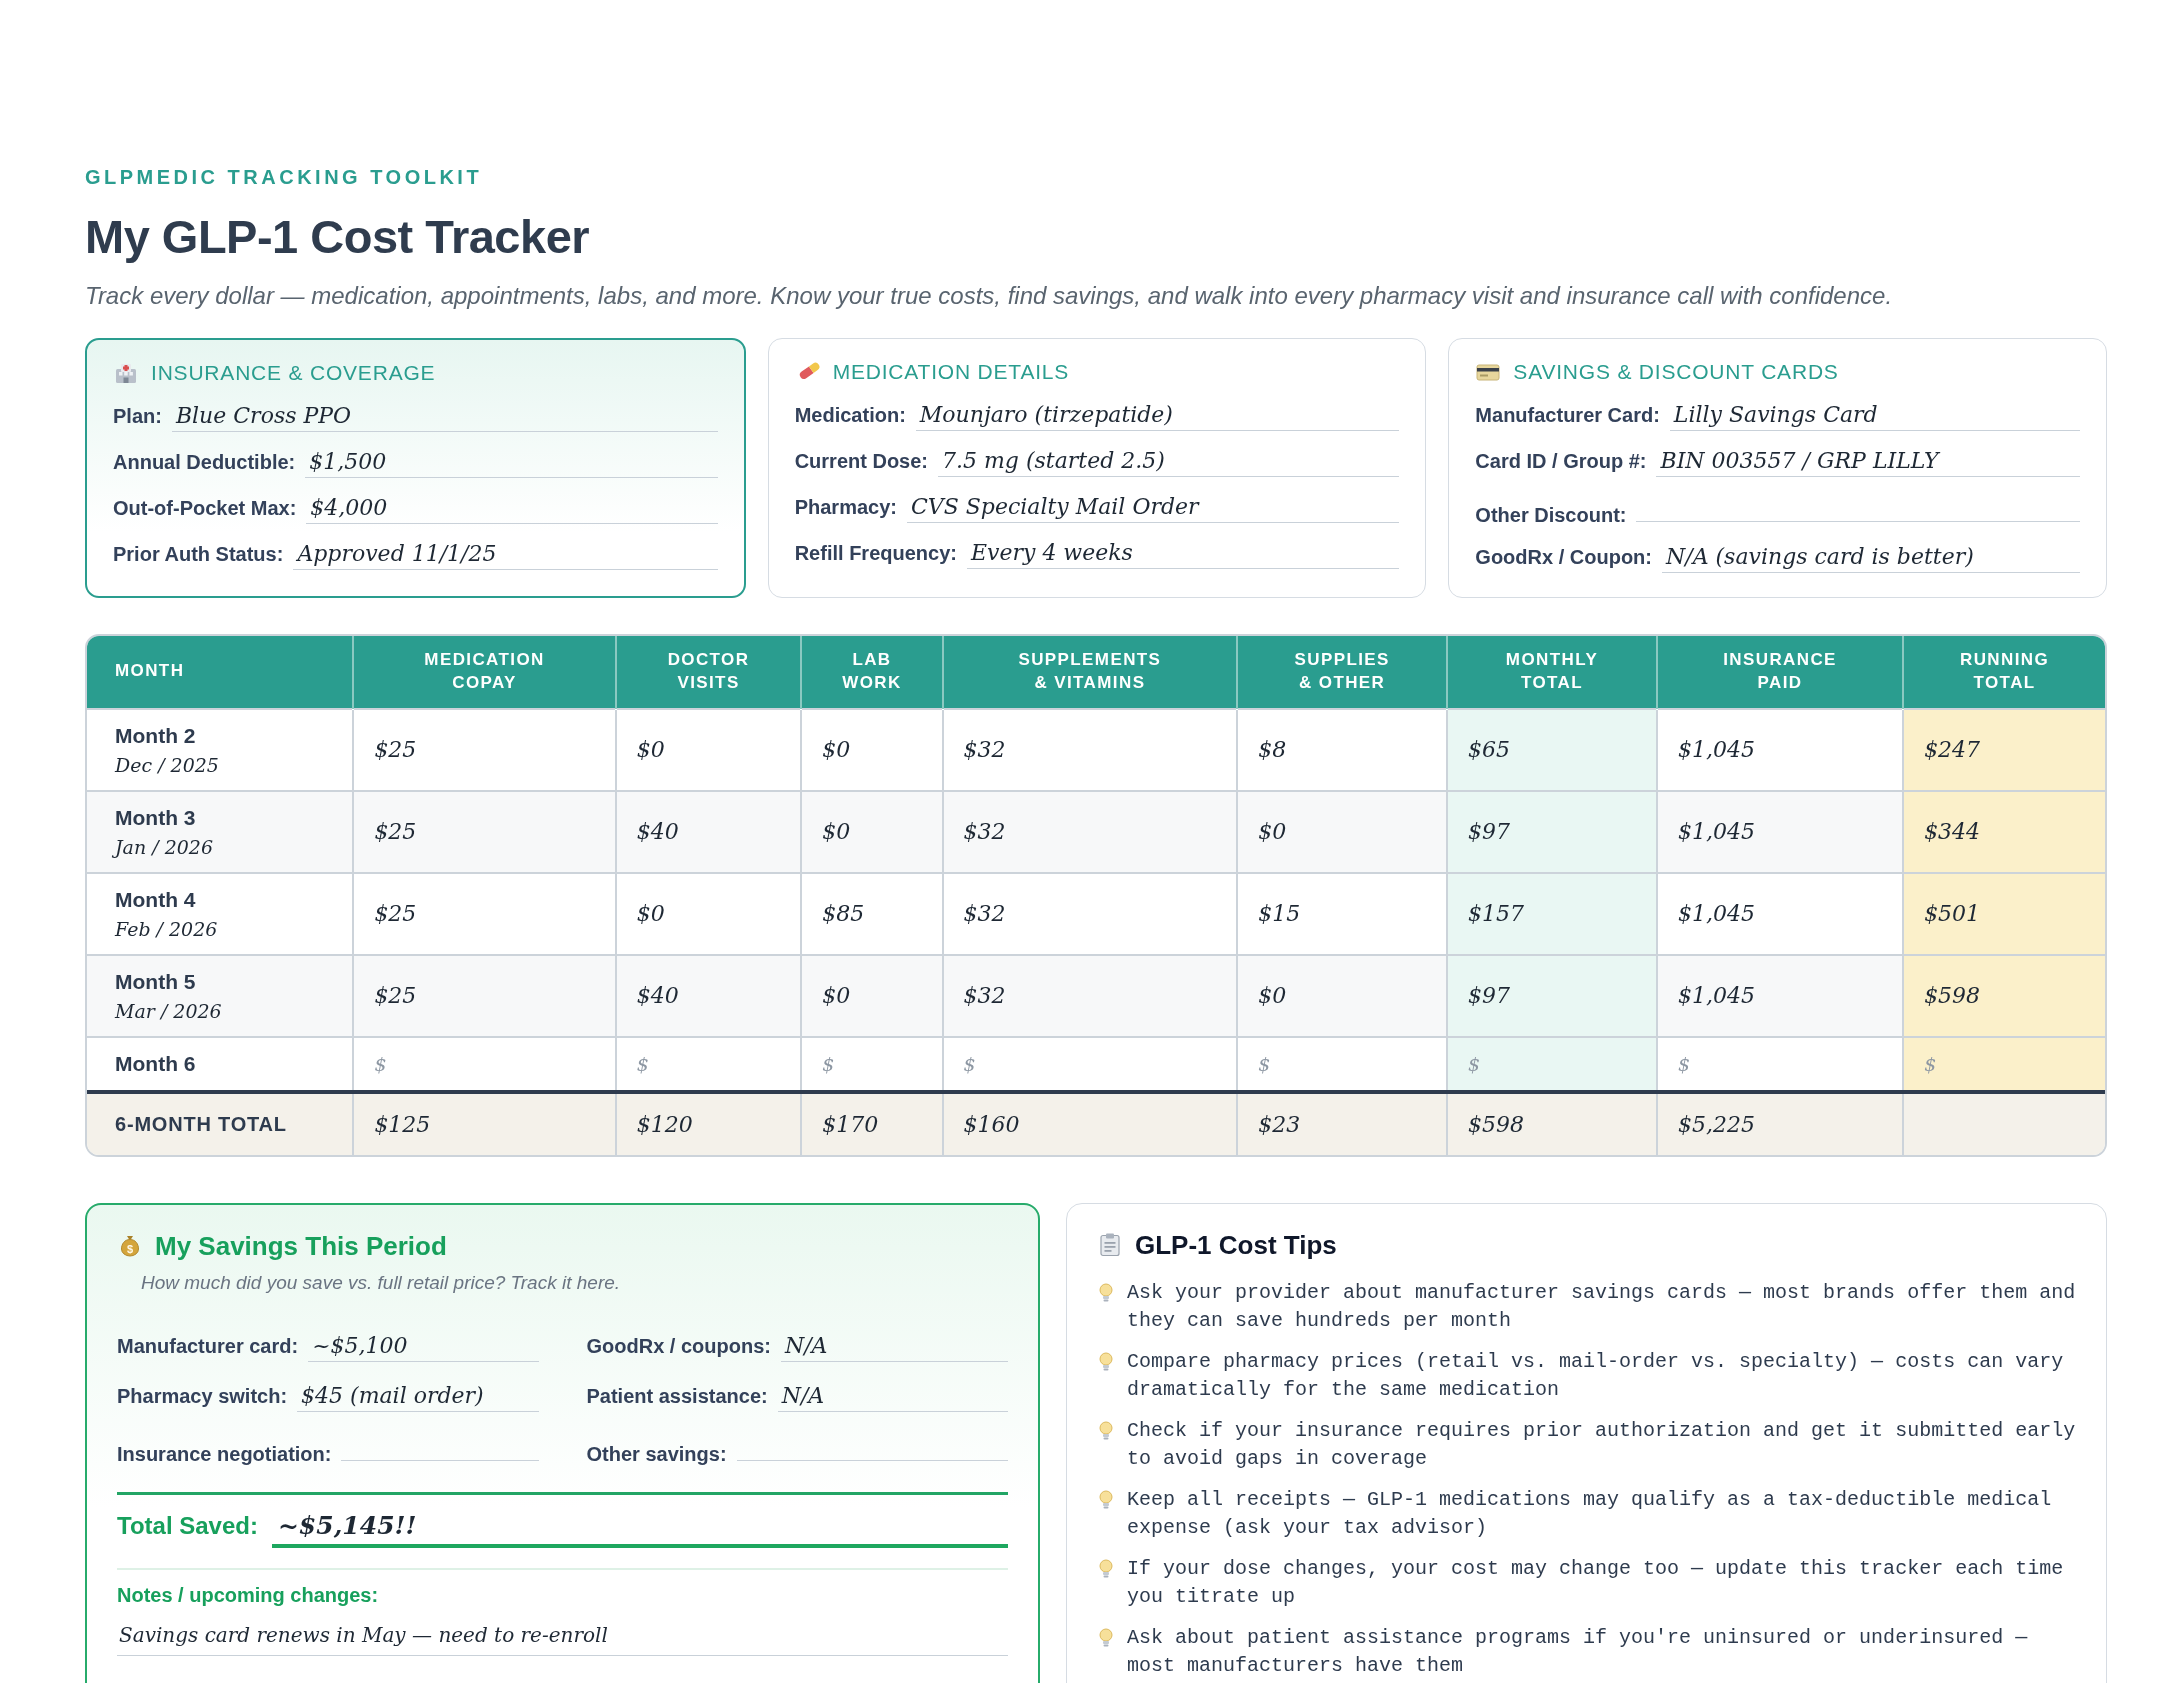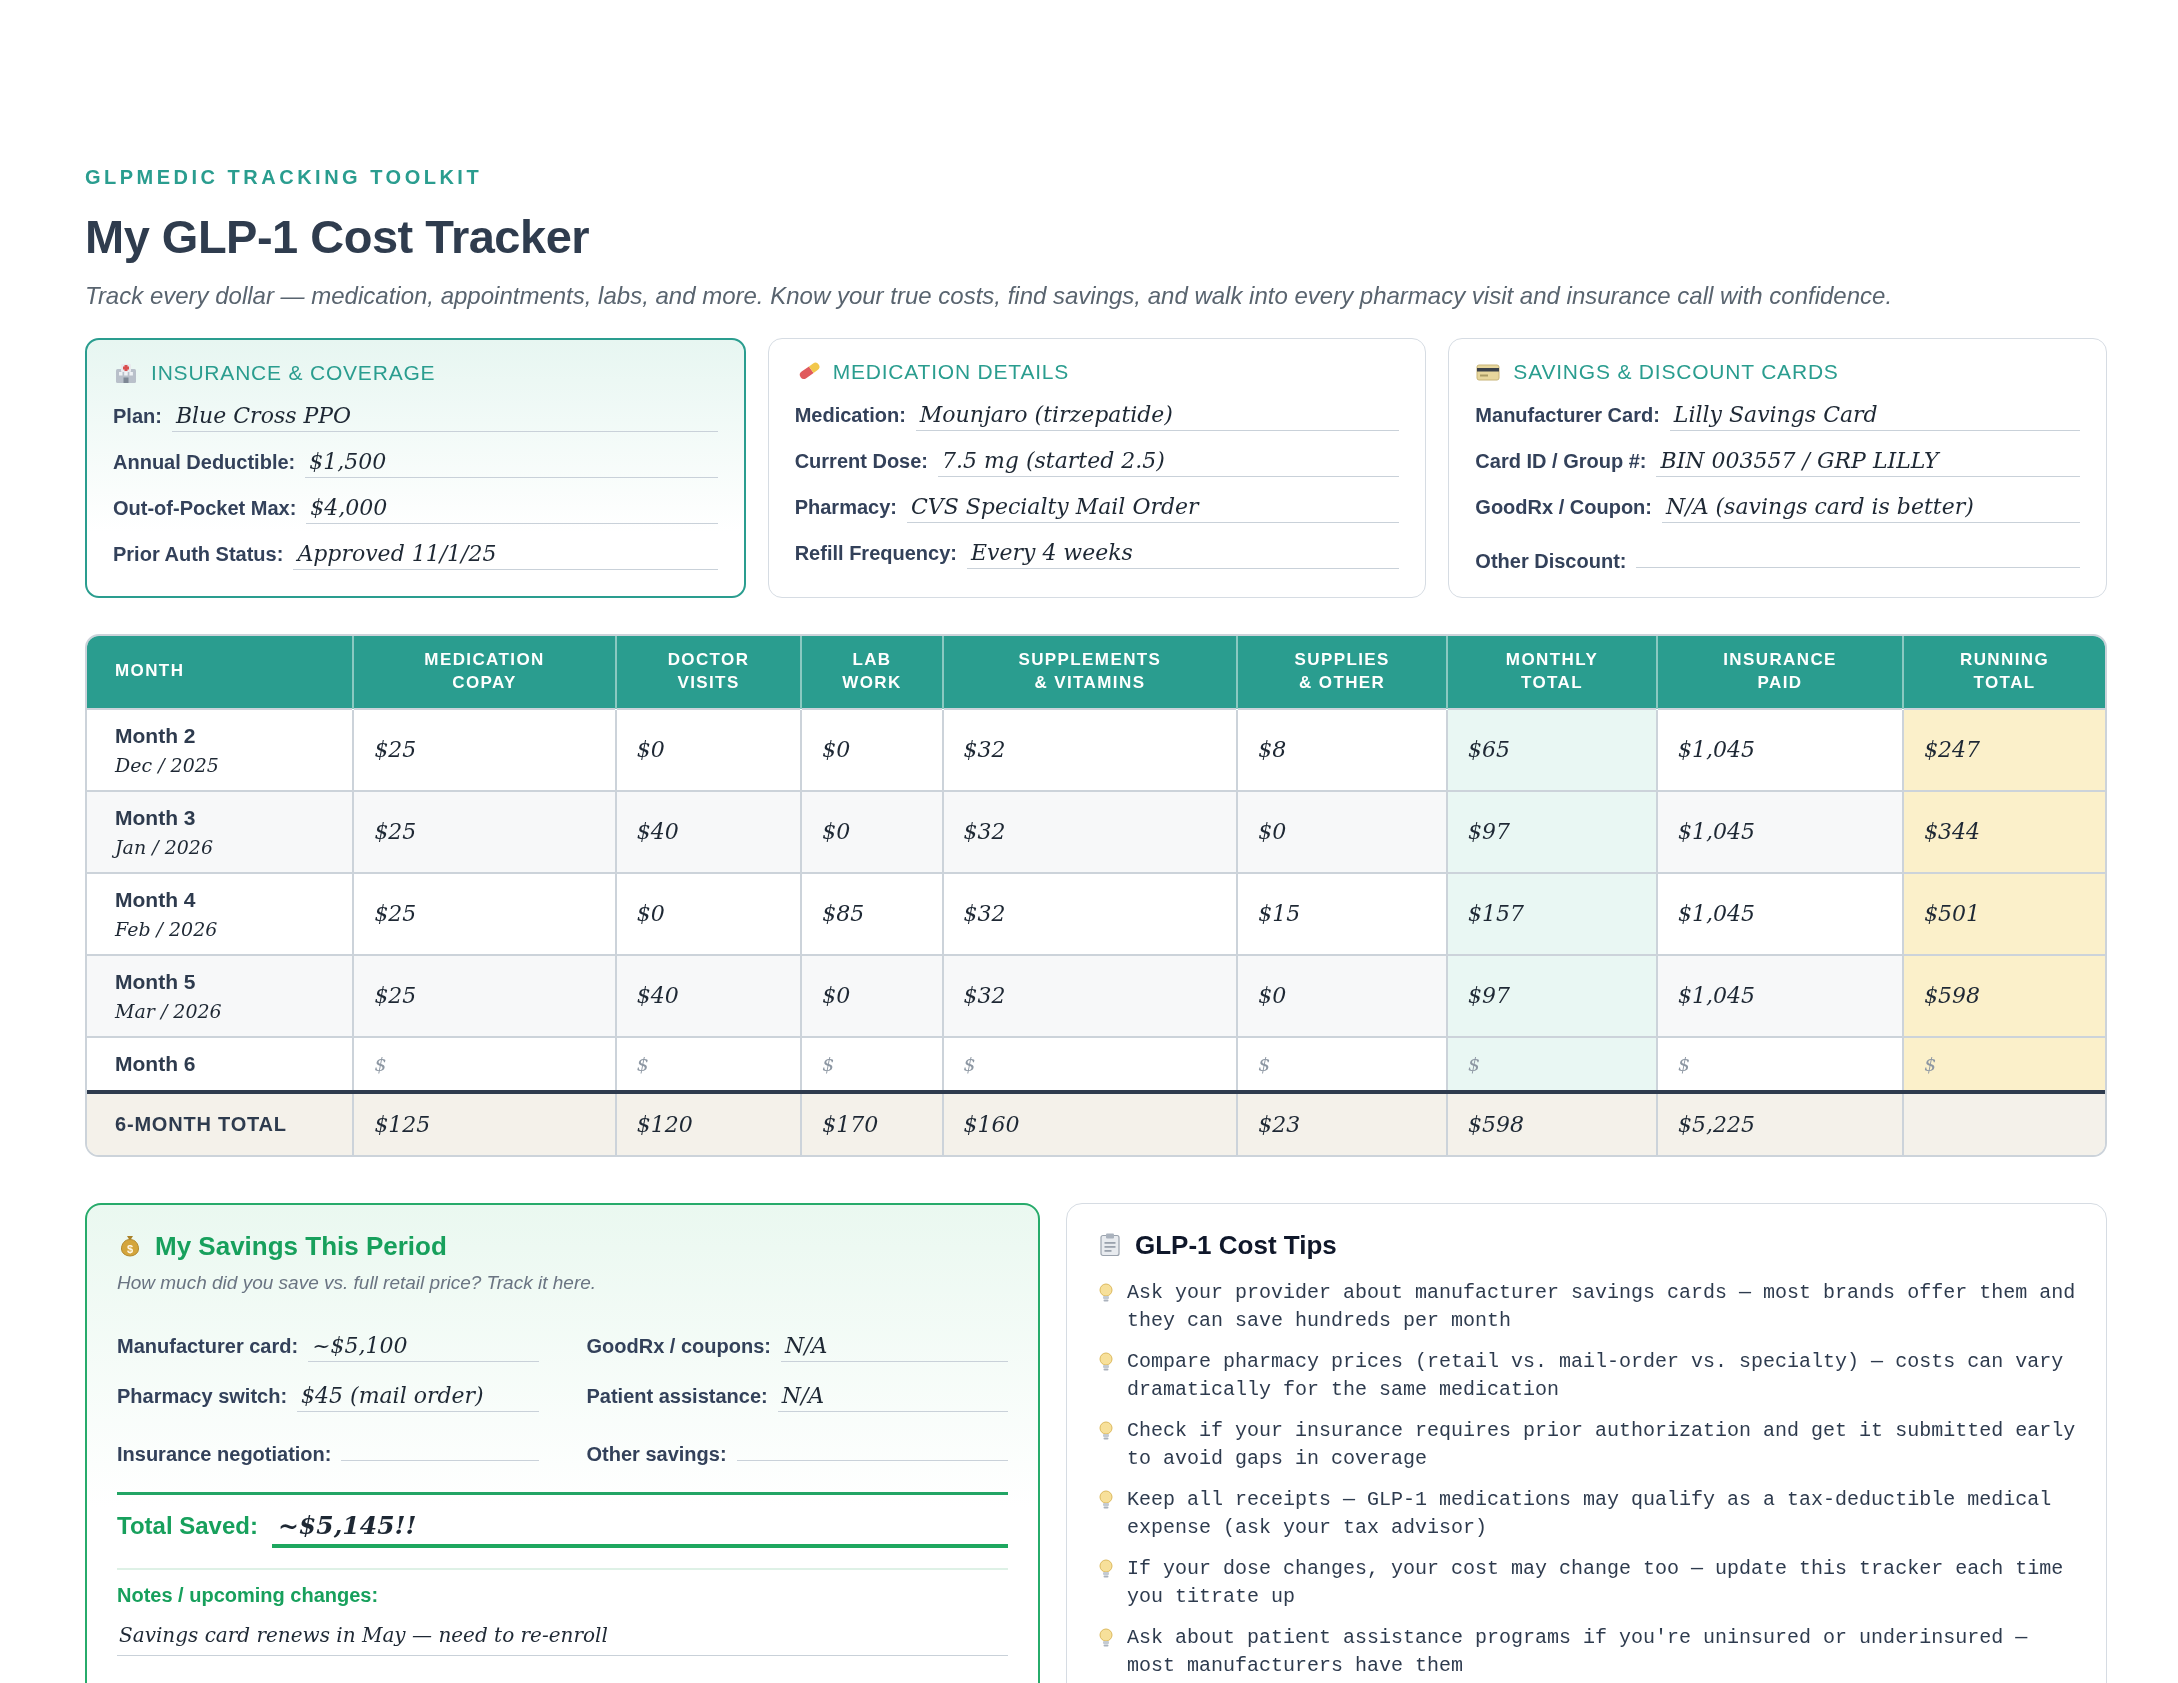--- a/index.html
+++ b/index.html
@@ -99,21 +99,21 @@
   .savings-card {
     flex: 0 0 955px;
     border: 2.5px solid #27ab6b; border-radius: 16px;
     background: linear-gradient(180deg, #eaf8f0 0%, #ffffff 60%);
     padding: 26px 30px 28px 30px;
   }
   .savings-title {
     display: flex; align-items: center; gap: 12px;
     color: #17a05c; font-size: 26px; font-weight: 700;
   }
-  .savings-subtitle { margin-top: 10px; font-size: 19px; font-style: italic; color: #6a7482; }
+  .savings-subtitle { margin-top: 10px; font-size: 19px; font-style: italic; color: #6a7482; margin-left: 24px; }
   .savings-grid {
     margin-top: 22px;
     display: grid; grid-template-columns: 1fr 1fr; column-gap: 48px; row-gap: 4px;
   }
   .divider-green { border: none; border-top: 3px solid #22a565; margin: 26px 0 16px 0; }
   .total-saved { display: flex; align-items: baseline; }
   .total-saved-label { color: #17a05c; font-size: 24px; font-weight: 700; white-space: nowrap; }
   .total-saved-value {
     flex: 1; margin-left: 14px; padding: 0 2px 4px 6px;
     font-size: 25px; font-weight: 700; border-bottom: 4px solid #1ea75f;
@@ -228,26 +228,26 @@
       </div>
       <div class="field">
         <span class="field-label">Manufacturer Card:</span>
         <span class="field-value hand">Lilly Savings Card</span>
       </div>
       <div class="field">
         <span class="field-label">Card ID / Group #:</span>
         <span class="field-value hand">BIN 003557 / GRP LILLY</span>
       </div>
       <div class="field">
+        <span class="field-label">Other Discount:</span>
+        <span class="field-value hand"></span>
+      </div>
+      <div class="field">
         <span class="field-label">GoodRx / Coupon:</span>
         <span class="field-value hand">N/A (savings card is better)</span>
-      </div>
-      <div class="field">
-        <span class="field-label">Other Discount:</span>
-        <span class="field-value hand"></span>
       </div>
     </div>
   </div>
 
   <div class="table-wrap">
     <table>
       <colgroup>
         <col style="width:13.2%">
           <col style="width:13%">
           <col style="width:9.2%">

